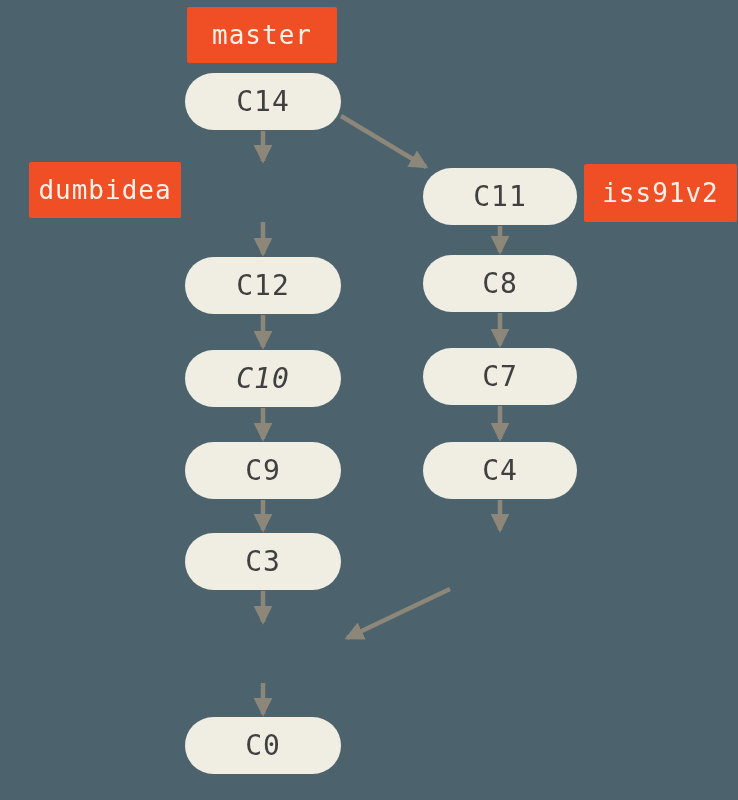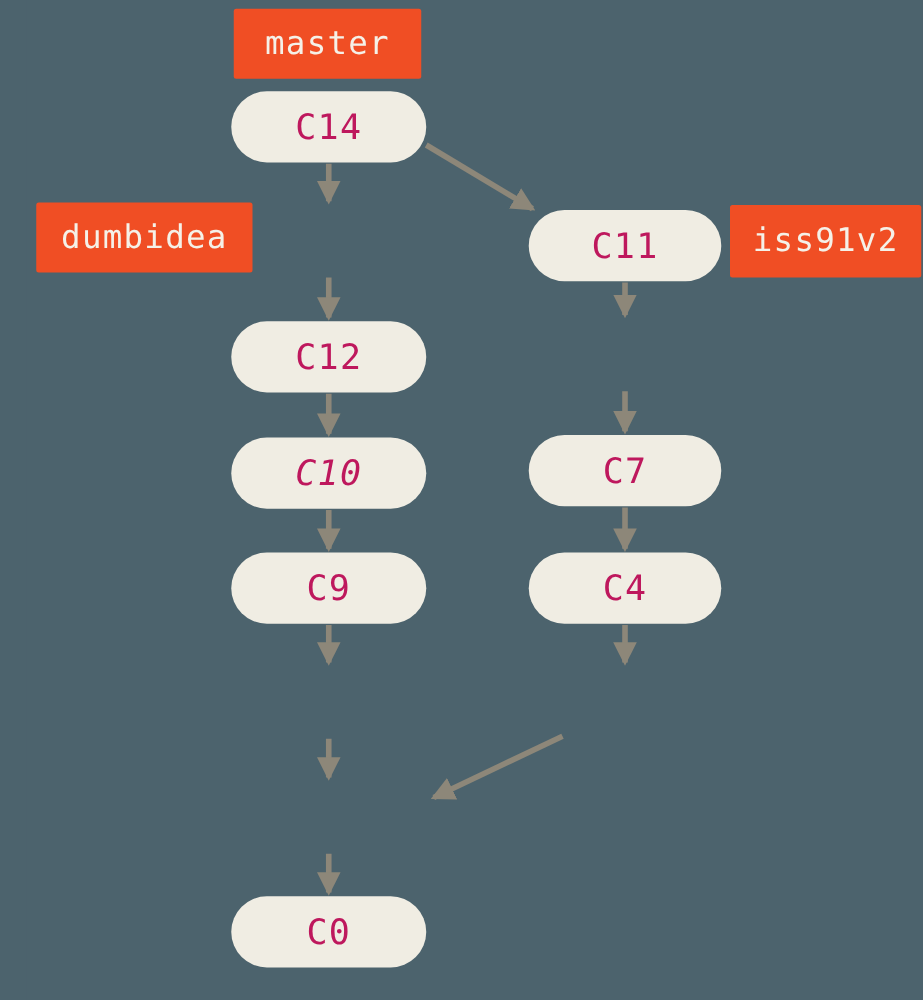--- a/index.html
+++ b/index.html
@@ -23,21 +23,21 @@
     pointer-events: none;
   }
   .node {
     position: absolute;
     height: 57px;
     background: #F0EDE3;
     border-radius: 28.5px;
     display: flex;
     align-items: center;
     justify-content: center;
-    color: #be185d;
+    color: #404040;
     font-size: 28px;
     letter-spacing: 1px;
   }
   .branch-label {
     position: absolute;
     background: #F04E24;
     display: flex;
     align-items: center;
     justify-content: center;
     color: #F5F1E8;
@@ -68,26 +68,28 @@
       <line x1="479" y1="226" x2="479" y2="252" marker-end="url(#ah)"></line>
       <line x1="479" y1="313" x2="479" y2="345" marker-end="url(#ah)"></line>
       <line x1="479" y1="406" x2="479" y2="439" marker-end="url(#ah)"></line>
       <line x1="479" y1="500" x2="479" y2="530" marker-end="url(#ah)"></line>
       <line x1="320" y1="116" x2="405" y2="167" marker-end="url(#ah)"></line>
       <line x1="429" y1="589" x2="326" y2="638" marker-end="url(#ah)"></line>
     </g>
   </svg>
 
   <div class="branch-label" style="left:166px; top:7px;  width:150px; height:56px;">master</div>
-  <div class="branch-label" style="left:8px;   top:162px; width:173px; height:56px;">dumbidea</div>
+  <div class="branch-label" style="left:8px;   top:162px; width:152px; height:56px;">dumbidea</div>
   <div class="branch-label" style="left:563px; top:164px; width:153px; height:58px;text-align:right;">iss91v2</div>
 
   <div class="node" style="left:164px; top:73px;  width:156px;">C14</div>
   <div class="node" style="left:164px; top:257px; width:156px;">C12</div>
   <div class="node" style="left:164px; top:350px; width:156px;font-style:italic;">C10</div>
   <div class="node" style="left:164px; top:442px; width:156px;">C9</div>
+  <div class="node" style="left:164px; top:533px; width:156px;">C3</div>
   <div class="node" style="left:164px; top:717px; width:156px;">C0</div>
 
   <div class="node" style="left:402px; top:168px; width:154px;">C11</div>
+  <div class="node" style="left:402px; top:255px; width:154px;">C8</div>
   <div class="node" style="left:402px; top:348px; width:154px;">C7</div>
   <div class="node" style="left:402px; top:442px; width:154px;">C4</div>
 
 </div>
 
 </body></html>

